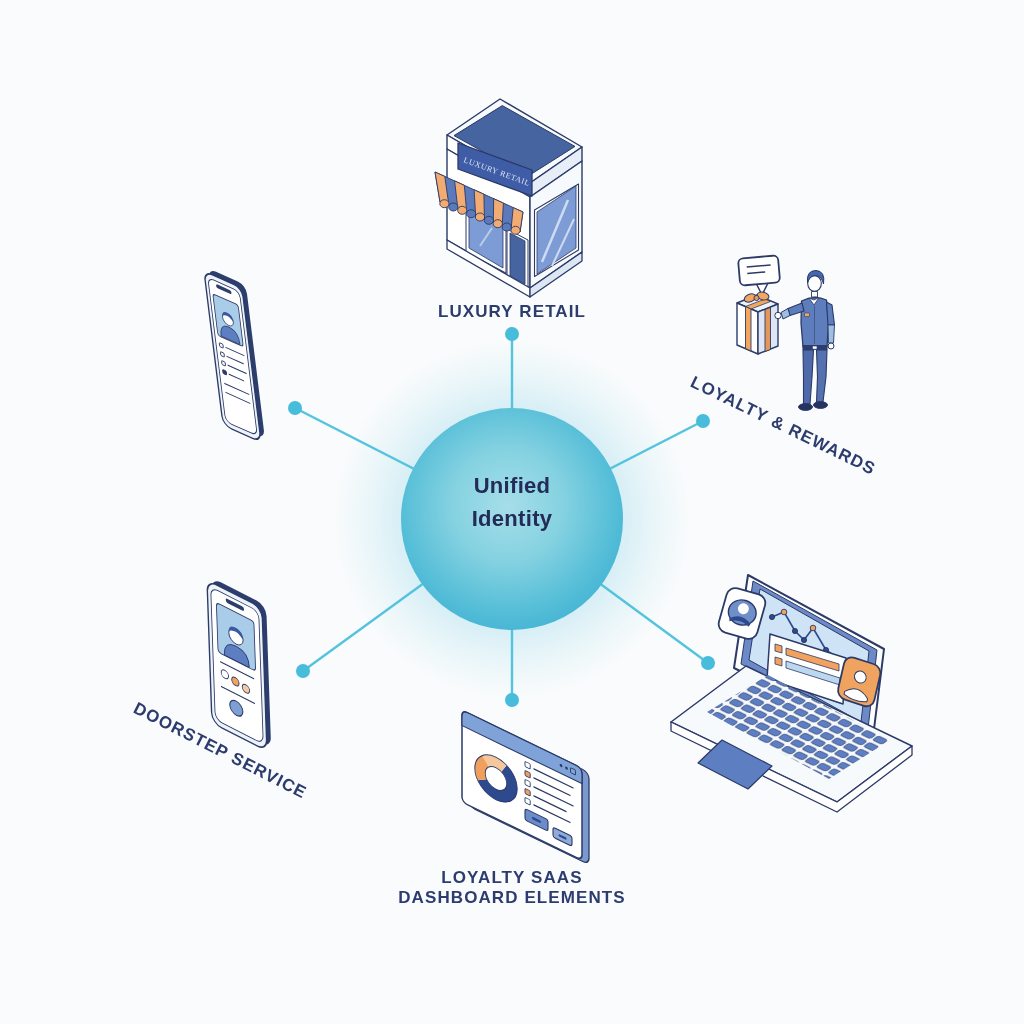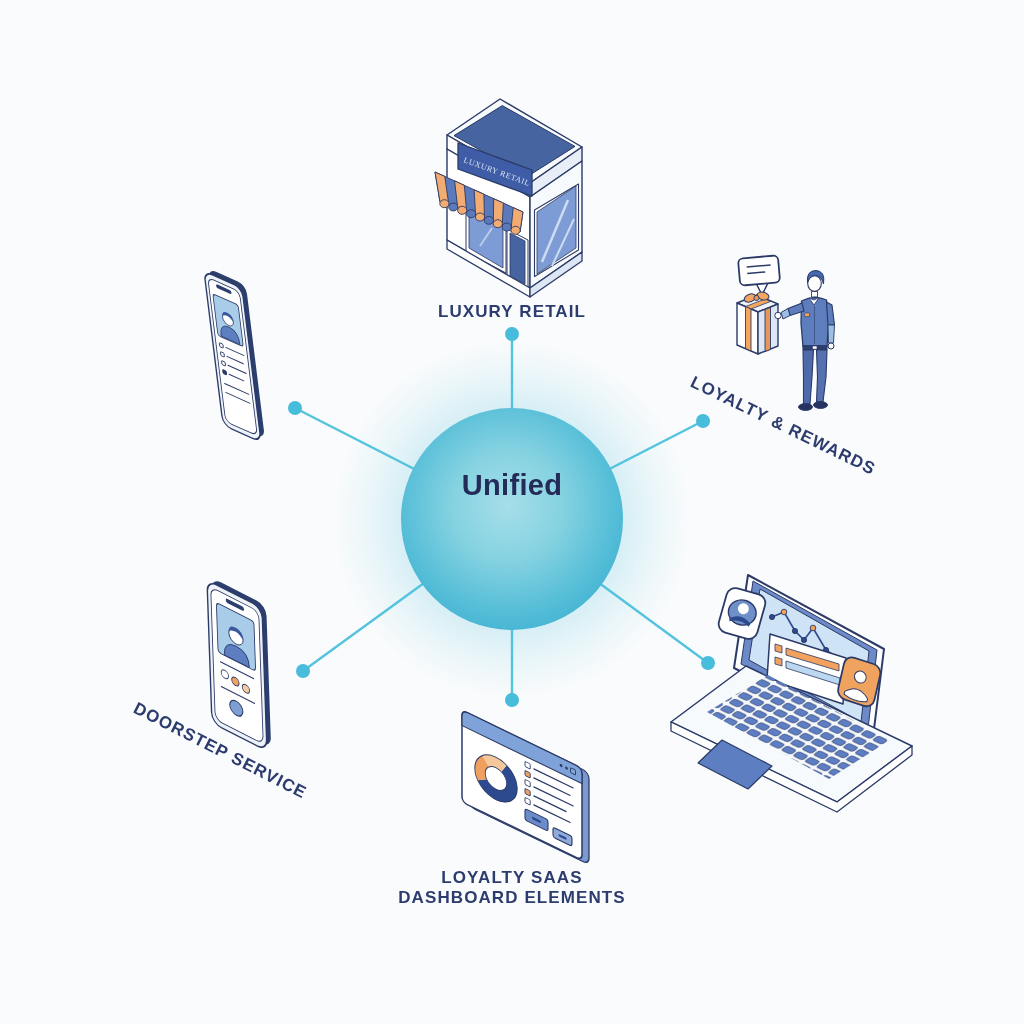--- a/index.html
+++ b/index.html
@@ -3,21 +3,21 @@
 <meta charset="utf-8">
 <style>
   html,body{margin:0;padding:0;background:#f9fbfc;}
   .stage{position:relative;width:1024px;height:1024px;background:#f9fbfc;overflow:hidden;
          font-family:"Liberation Sans",sans-serif;}
   .stage svg{position:absolute;left:0;top:0;}
   .label{position:absolute;font-weight:700;font-size:17px;letter-spacing:1.1px;
          color:#2d3c6e;text-align:center;white-space:nowrap;}
   .label.two-line{white-space:normal;line-height:20px;}
   .hub-text{position:absolute;left:397px;top:469px;width:230px;text-align:center;
-            font-weight:700;font-size:29px;line-height:33px;color:#242b58;letter-spacing:.3px;}
+            font-weight:700;font-size:22px;line-height:33px;color:#242b58;letter-spacing:.3px;}
   .hub-text span{display:block;}
   .rot26{transform:rotate(26deg);}
   .rot27{transform:rotate(27deg);}
 </style>
 </head>
 <body>
 
 <div class="stage">
 <svg width="1024" height="1024" viewBox="0 0 1024 1024">
   <defs>
@@ -275,20 +275,21 @@
     <g transform="matrix(0.95 0.31 -0.22 0.95 846 655)">
       <rect x="0" y="0" width="38" height="44" rx="9" fill="#f0a35f" stroke="#2b3a67" stroke-width="1.8"></rect>
       <circle cx="19" cy="17" r="6" fill="#ffffff" stroke="#2b3a67" stroke-width="1"></circle>
       <path d="M 7,36 Q 19,24 31,36 L 31,39 Q 19,44 7,39 Z" fill="#ffffff" stroke="#2b3a67" stroke-width="1"></path>
     </g>
   </g>
 </svg>
 
   <div class="hub-text">
     <span>Unified</span>
+    <span>Identity</span>
   </div>
 
   <div class="label" style="left:362px;top:302px;width:300px;">LUXURY RETAIL</div>
   <div class="label rot26" style="left:633px;top:416px;width:300px;">LOYALTY &amp; REWARDS</div>
   <div class="label rot27" style="left:70px;top:741px;width:300px;">DOORSTEP SERVICE</div>
   <div class="label two-line" style="left:352px;top:868px;width:320px;">
     <div>LOYALTY SAAS</div>
     <div>DASHBOARD ELEMENTS</div>
   </div>
 </div>

